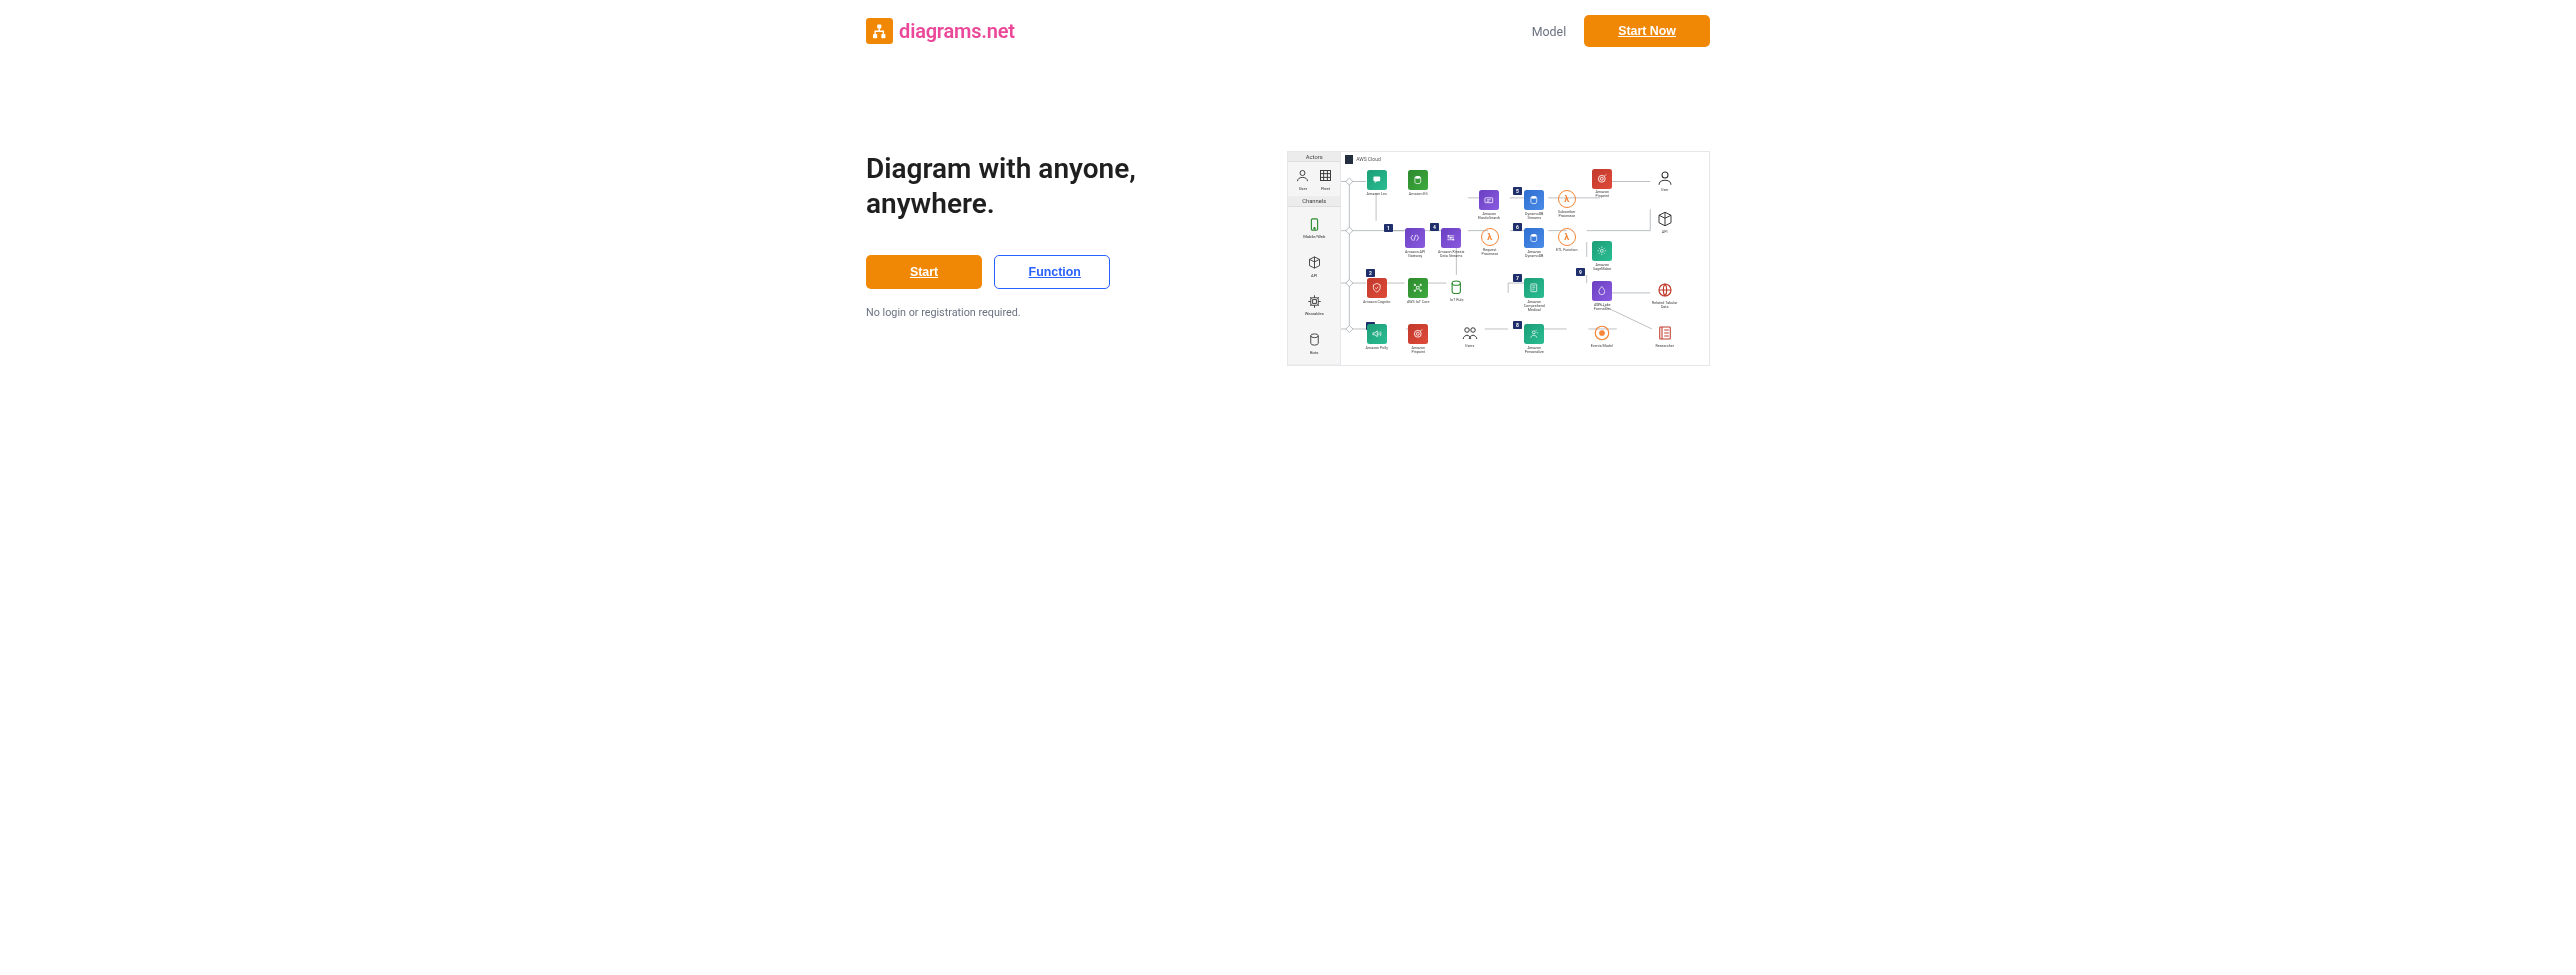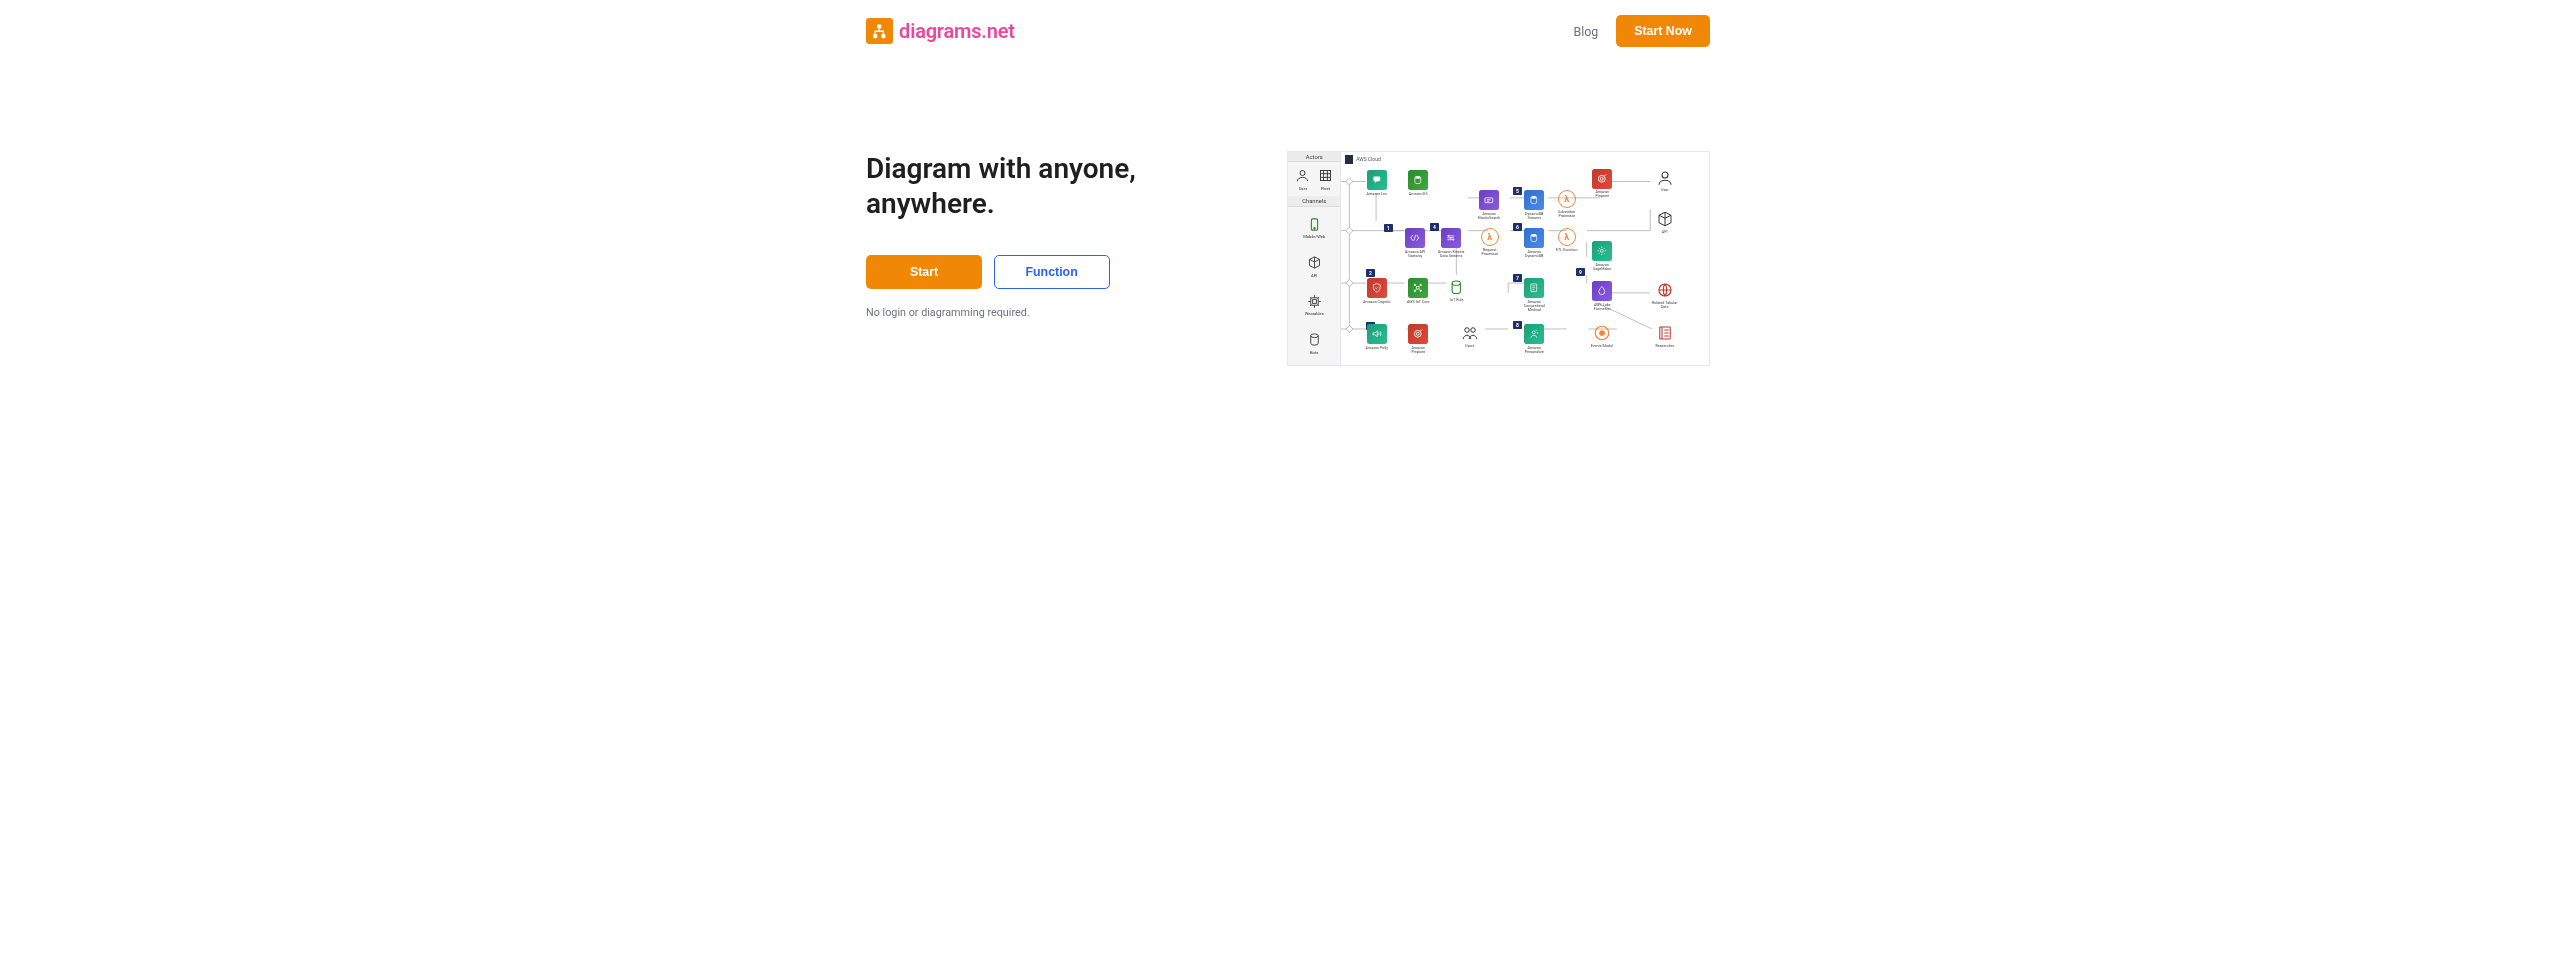--- a/index.html
+++ b/index.html
@@ -47,22 +47,23 @@
   .nav-link {
     color: #6b7280;
     font-size: 12.4px;
     text-decoration: none;
   }
   .btn {
     border: none;
     border-radius: 5px;
     font-size: 12.4px;
     font-weight: 600;
-    padding: 9px 18px;
+    padding: 9px 34px;
     cursor: pointer;
+    text-decoration: underline;
   }
   .btn-primary {
     background: #f08705;
     color: #fff;
   }
   .btn-outline {
     background: #fff;
     color: #2962ff;
     border: 0.8px solid #2962ff;
   }
@@ -241,36 +242,36 @@
         <svg viewBox="0 0 24 24" width="16.5" height="16.5" fill="#fff">
           <rect x="9" y="2" width="6" height="6" rx="1"></rect>
           <rect x="3" y="16" width="6" height="6" rx="1"></rect>
           <rect x="15" y="16" width="6" height="6" rx="1"></rect>
           <path d="M12 8v4M12 12H6v4M12 12h6v4" stroke="#fff" stroke-width="2" fill="none"></path>
         </svg>
       </div>
       <span class="brand-text">diagrams.net</span>
     </div>
     <div class="nav">
-      <a class="nav-link" href="#">Blog</a>
+      <a class="nav-link" href="#">Model</a>
       <button class="btn btn-primary">Start Now</button>
     </div>
   </div>
 
   <div class="hero">
     <div class="hero-left">
       <h1 class="hero-title">
         <span>Diagram with anyone,</span><br>
         <span>anywhere.</span>
       </h1>
       <div class="hero-actions">
         <button class="btn btn-primary">Start</button>
         <button class="btn btn-outline">Function</button>
       </div>
-      <p class="hero-note">No login or diagramming required.</p>
+      <p class="hero-note">No login or registration required.</p>
     </div>
 
     <div class="diagram-wrap">
 
       <div class="sidebar">
         <div class="sidebar-section-title">Actors</div>
         <div class="sidebar-row">
           <div class="sidebar-cell">
             <div class="sidebar-icon">
               <svg viewBox="0 0 24 24" width="15" height="15" fill="none" stroke="#333" stroke-width="1.5">

